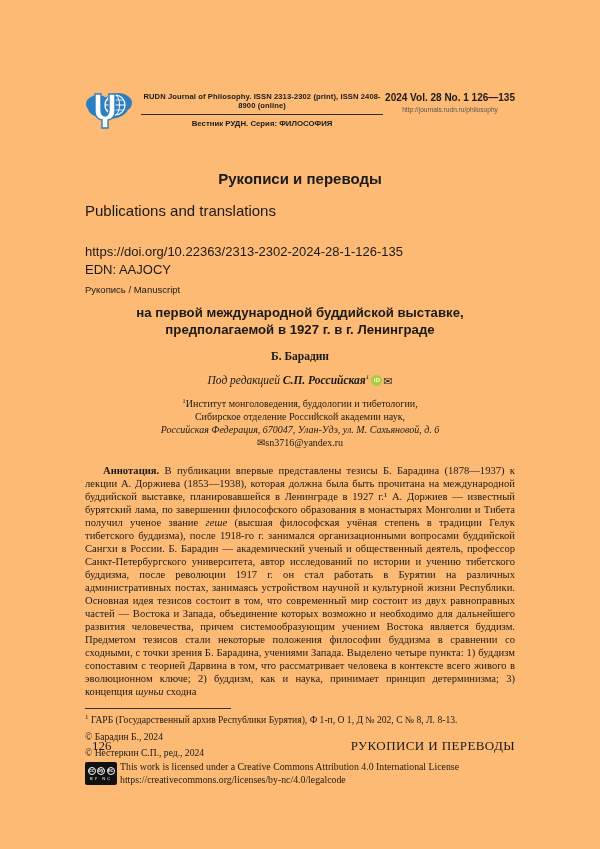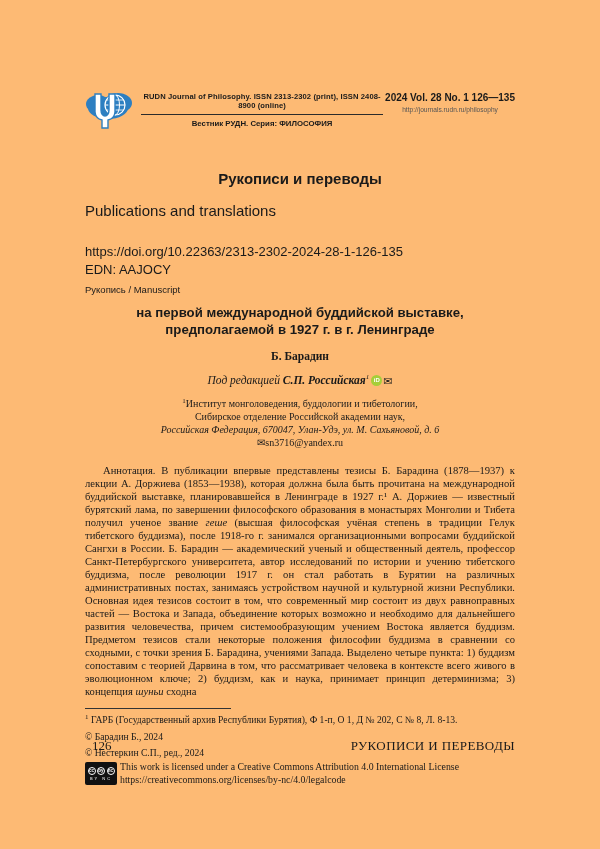--- a/index.html
+++ b/index.html
@@ -51,21 +51,21 @@
     text-align: center; vertical-align: middle; margin: 0 1px 2px 2px;
   }
   .mail-glyph { font-style: normal; font-size: 11px; vertical-align: middle; }
   .affil { margin-top: 9px; text-align: center; font-size: 10px; line-height: 1.32; }
   .affil-it { font-style: italic; }
   
   .abstract {
     margin-top: 16px; text-align: justify; font-size: 10.6px; line-height: 1.225;
     text-indent: 18px;
   }
-  .abstract b { font-weight: normal; }
+  .abstract b { font-weight: bold; }
   .abstract i { font-style: italic; }
   
   .footnote-rule { border: 0; border-top: 1px solid #333; width: 146px; margin: 9px 0 5px 0; }
   .footnote { font-size: 9.6px; line-height: 1.3; }
   .copyright { font-size: 9.6px; margin-top: 5px; }
   .license-row { display: flex; align-items: flex-start; margin-top: 3px; }
   .cc-badge {
     flex: 0 0 32px; width: 32px; height: 23px; background: #111; border-radius: 2px;
     display: flex; flex-direction: column; align-items: center; justify-content: center;
     margin-right: 3px; margin-top: 1px;

